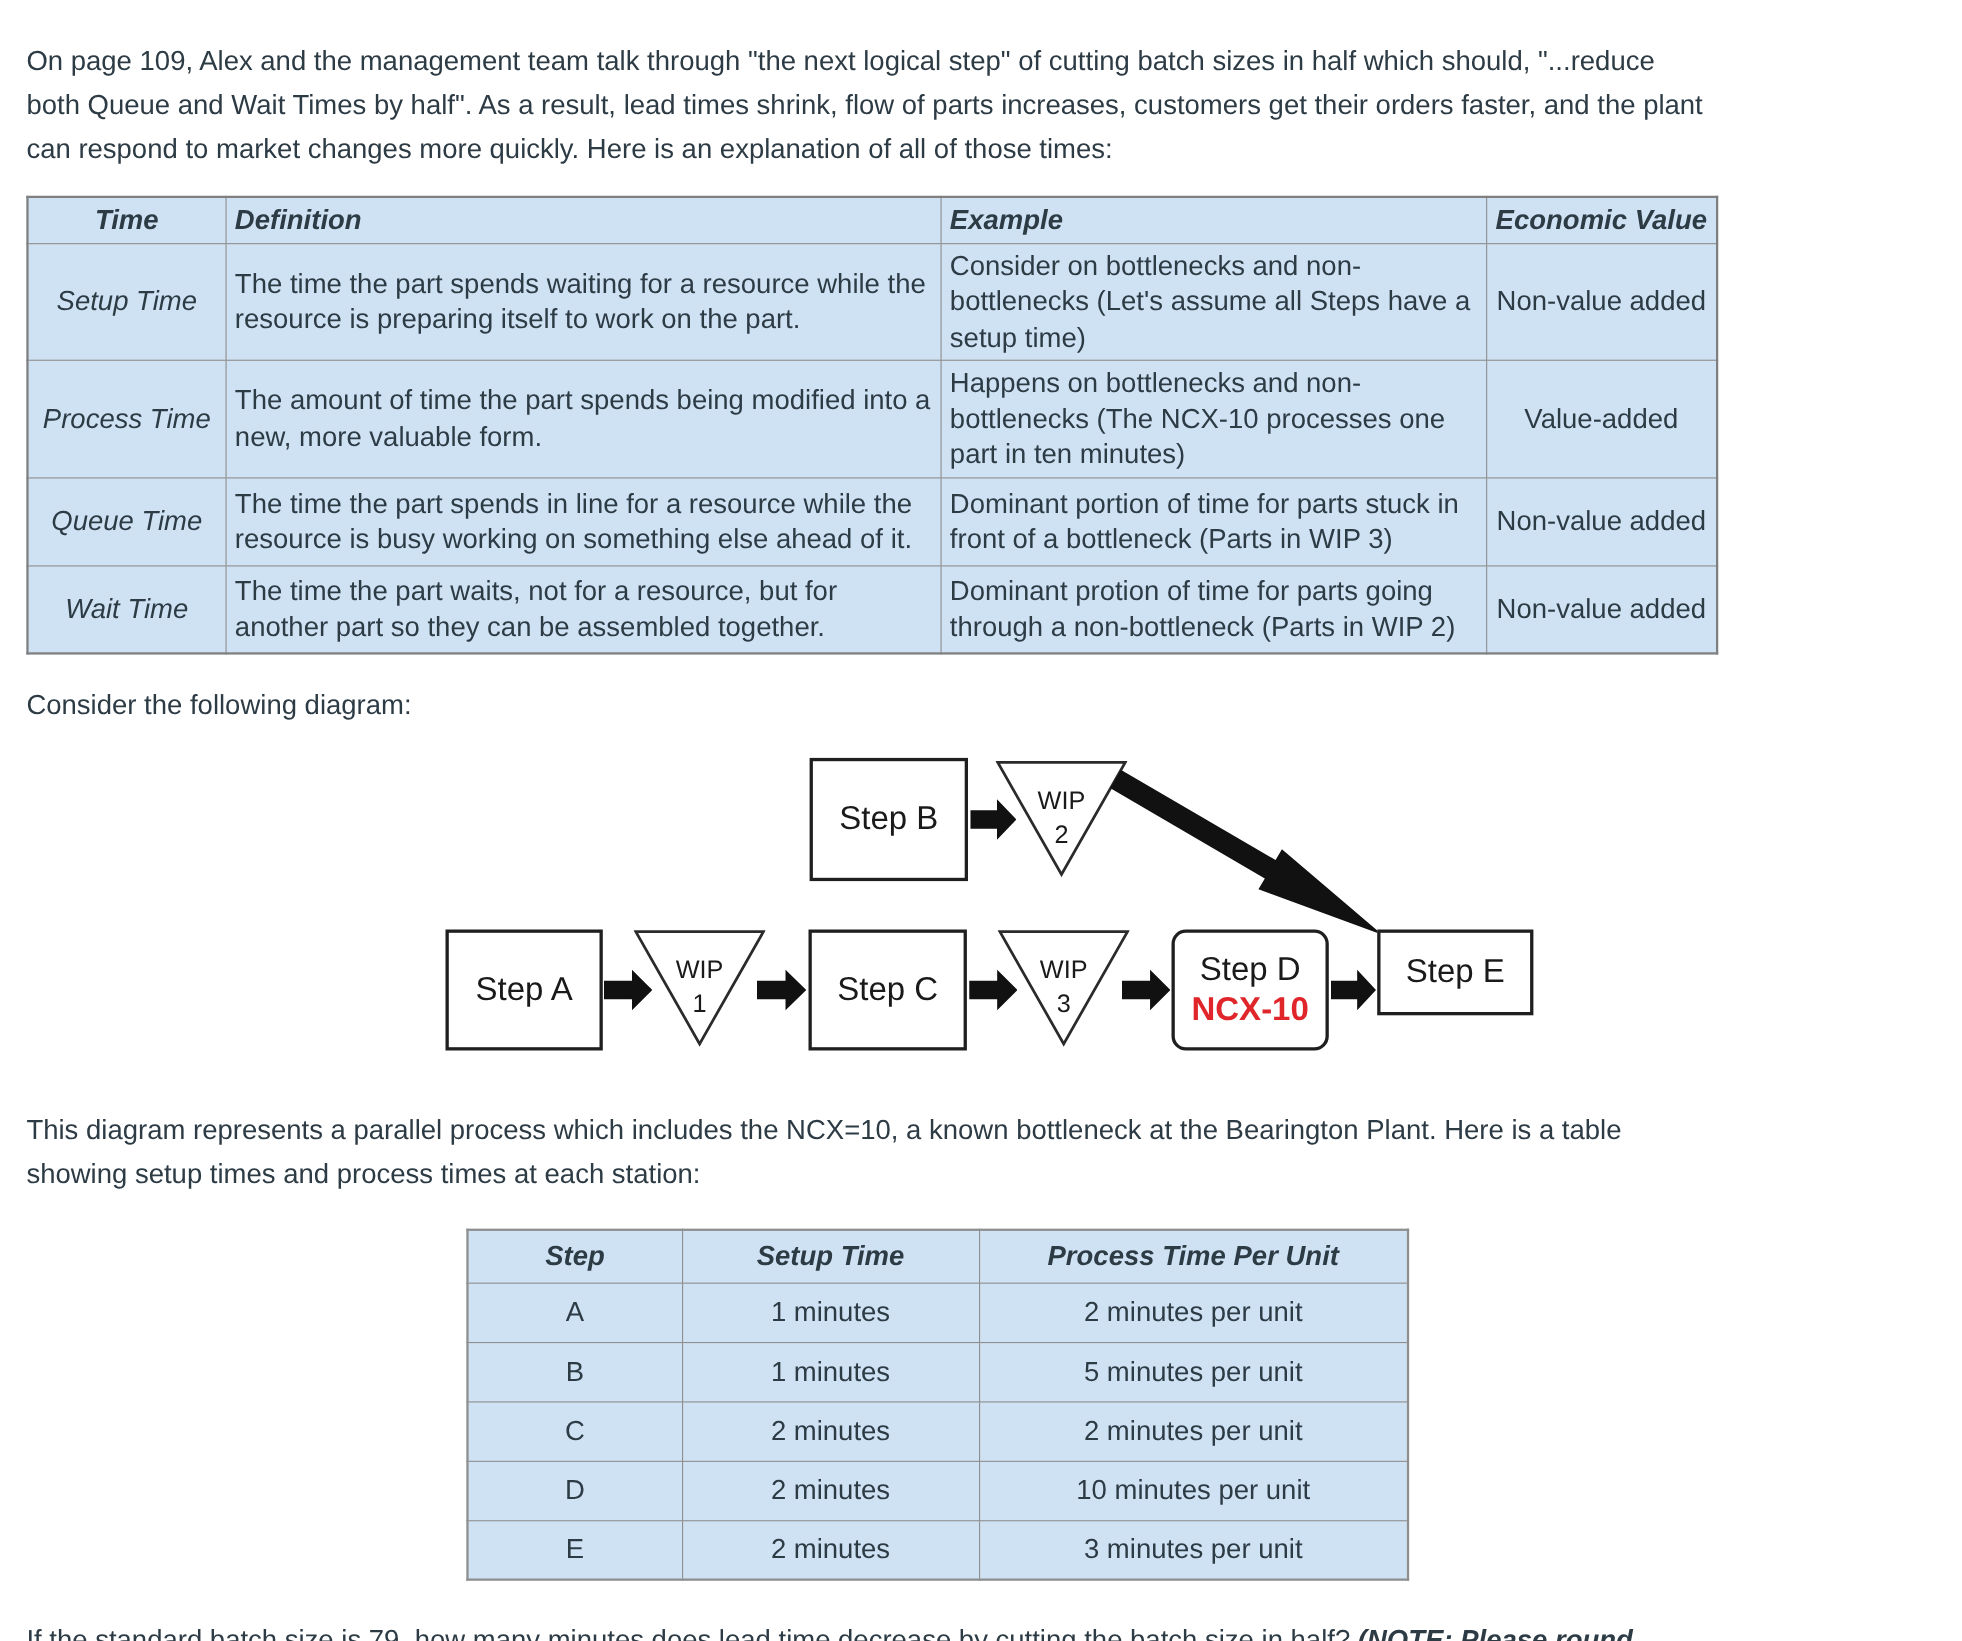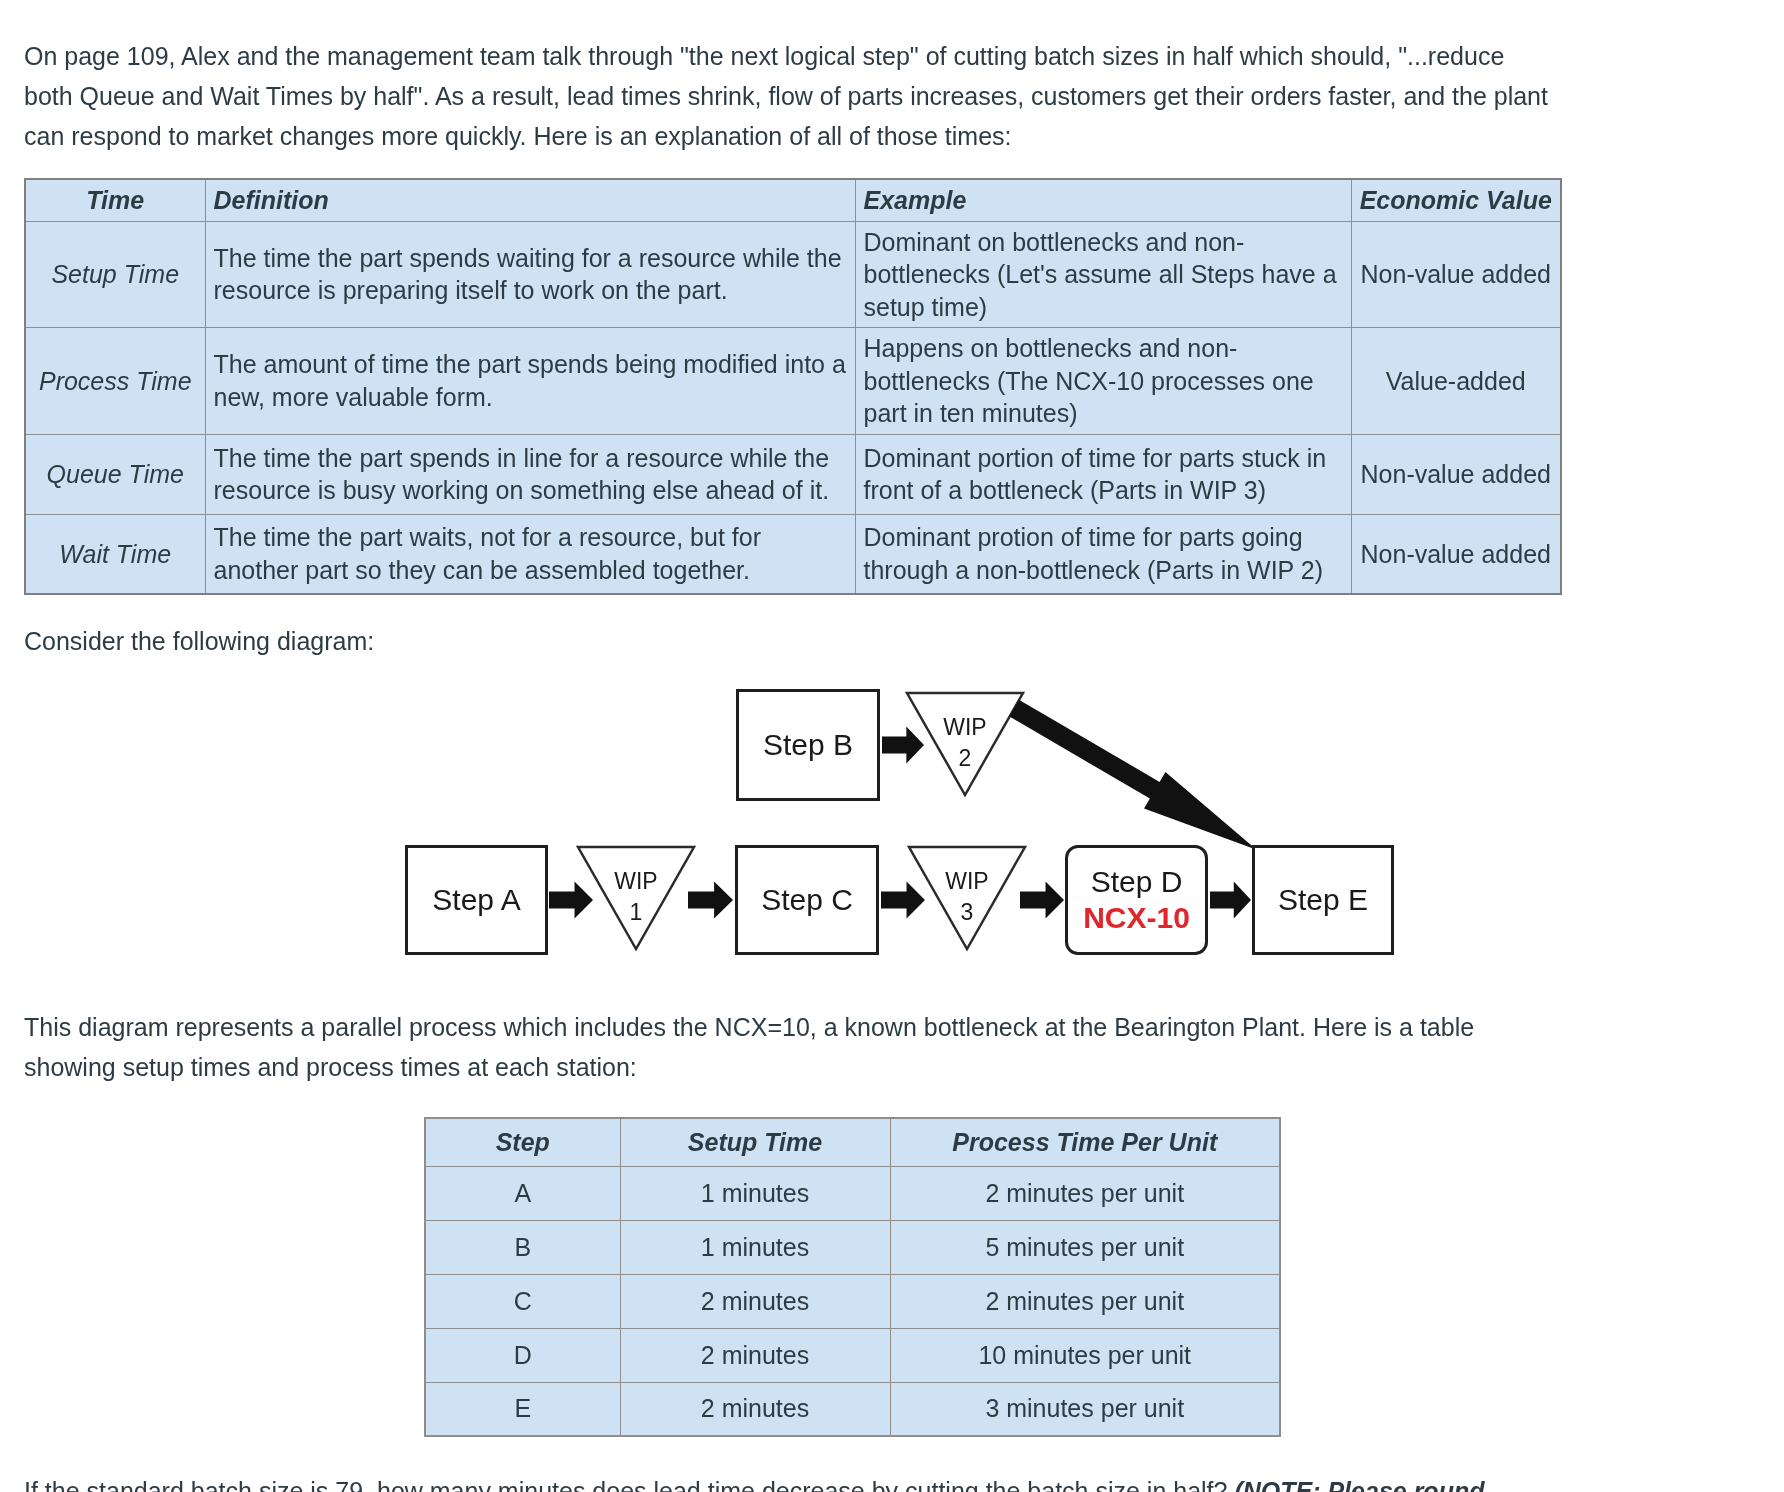--- a/index.html
+++ b/index.html
@@ -111,21 +111,21 @@
   <tbody>
       <tr>
     <th class="c-center">Time</th>
     <th class="c-left">Definition</th>
     <th class="c-left">Example</th>
     <th class="c-center">Economic Value</th>
   </tr>
   <tr>
     <td class="timecell">Setup Time</td>
     <td class="c-left">The time the part spends waiting for a resource while the resource is preparing itself to work on the part.</td>
-    <td class="c-left">Dominant on bottlenecks and non-bottlenecks (Let's assume all Steps have a setup time)</td>
+    <td class="c-left">Consider on bottlenecks and non-bottlenecks (Let's assume all Steps have a setup time)</td>
     <td class="c-center">Non-value added</td>
   </tr>
   <tr>
     <td class="timecell">Process Time</td>
     <td class="c-left">The amount of time the part spends being modified into a new, more valuable form.</td>
     <td class="c-left">Happens on bottlenecks and non-bottlenecks (The NCX-10 processes one part in ten minutes)</td>
     <td class="c-center">Value-added</td>
   </tr>
   <tr>
     <td class="timecell">Queue Time</td>
@@ -175,21 +175,21 @@
     <polygon points="2,2 118,2 60,104" fill="#ffffff" stroke="#2b2b2b" stroke-width="2.5"></polygon>
     <text x="60" y="44" text-anchor="middle">WIP</text>
     <text x="60" y="75" text-anchor="middle">3</text>
   </svg>
   <div class="blockarrow" style="left:996px; top:207px; width:44px; height:40px;"></div>
   <div class="stepbox" style="left:1041px; top:172px; width:143px; height:110px;border-radius:13px;">
     <span>Step D</span>
     <span class="red" style="color:#e0262b;">NCX-10</span>
   </div>
   <div class="blockarrow" style="left:1186px; top:207px; width:41px; height:40px;"></div>
-  <div class="stepbox" style="left:1228px; top:172px; width:142px; height:110px;">
+  <div class="stepbox" style="left:1228px; top:172px; width:142px; height:78px;">
     <span>Step E</span>
   </div>
 </div>
 
 <p class="para caption">This diagram represents a parallel process which includes the NCX=10, a known bottleneck at the Bearington Plant. Here is a table showing setup times and process times at each station:</p>
 
 <table class="stationtable">
   <colgroup>
       <col style="width:195px">
       <col style="width:270px">

